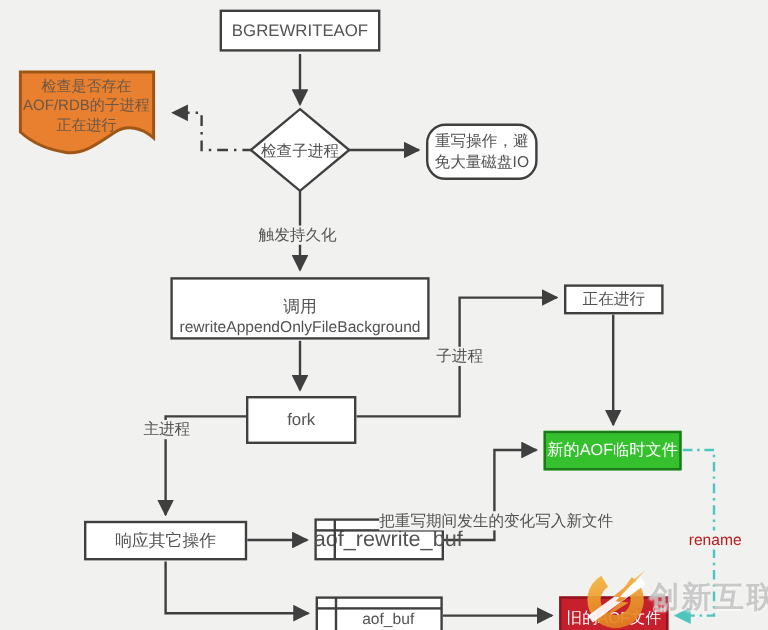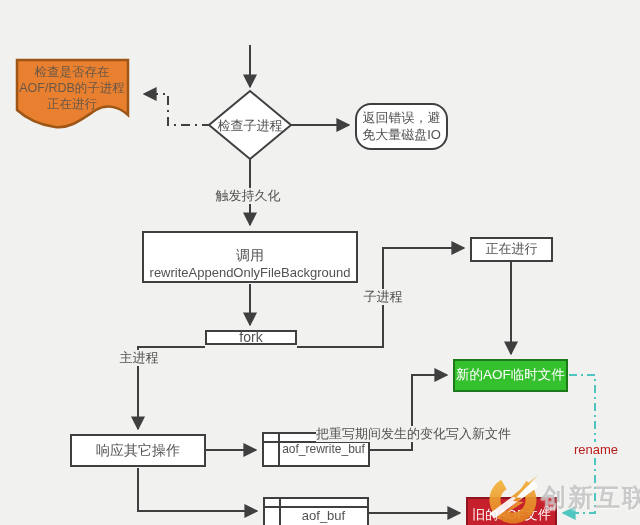--- a/index.html
+++ b/index.html
@@ -91,40 +91,41 @@
     <div>检查是否存在</div>
     <div>AOF/RDB的子进程</div>
     <div>正在进行</div>
   </div>
 
   <svg class="layer" width="86" height="72" style="left:207px;top:89px;z-index:2;">
     <polygon points="43,2 84,36 43,70 2,36" fill="#ffffff" stroke="#3f3f3f" stroke-width="2"></polygon>
   </svg>
   <div class="diamond-text" style="left:211px;top:117px;width:78px;">检查子进程</div>
 
+  <div class="box" style="left:183px;top:8px;width:134px;height:35px;">BGREWRITEAOF</div>
 
   <div class="box" style="left:355px;top:103px;width:93px;height:47px;border-radius:16px;font-size:13px;">
-    <div>返回错误，避</div>
+    <div>重写操作，避</div>
     <div>免大量磁盘IO</div>
   </div>
 
   <div class="box" style="left:142px;top:231px;width:216px;height:52px;justify-content:flex-end;">
     <div>调用</div>
     <div style="font-size:13px;">rewriteAppendOnlyFileBackground</div>
   </div>
 
   <div class="box" style="left:470px;top:237px;width:83px;height:25px;font-size:13px;">正在进行</div>
 
-  <div class="box" style="left:205px;top:330px;width:92px;height:15px;">fork</div>
+  <div class="box" style="left:205px;top:330px;width:92px;height:40px;">fork</div>
 
   <div class="box" style="left:453px;top:359px;width:115px;height:33px;background:#35c02e;border-color:#1d7a1a;color:#ffffff;font-size:13.5px;">新的AOF临时文件</div>
 
   <div class="box" style="left:70px;top:434px;width:136px;height:33px;">响应其它操作</div>
 
-  <div class="box buf" style="left:262px;top:432px;width:108px;height:35px;font-size:12px;padding-left:15px;">aof_rewrite_buf</div>
+  <div class="box buf" style="left:262px;top:432px;width:108px;height:35px;font-size:18px;padding-left:15px;">aof_rewrite_buf</div>
 
   <div class="box buf" style="left:263px;top:497px;width:106px;height:38px;font-size:13px;padding-left:15px;">aof_buf</div>
 
   <div class="box" style="left:466px;top:497px;width:91px;height:38px;background:#c6202c;border-color:#8f1620;color:#ffffff;font-size:13px;align-items:center;justify-content:flex-start;padding-top:8px;">旧的AOF文件</div>
 
   <div class="lbl" style="left:214px;top:188px;width:68px;">触发持久化</div>
   <div class="lbl" style="left:360px;top:289px;width:46px;">子进程</div>
   <div class="lbl" style="left:116px;top:350px;width:46px;">主进程</div>
   <div class="lbl" style="left:316px;top:405px;margin-top:21px;">把重写期间发生的变化写入新文件</div>
   <div class="lbl" style="left:572px;top:442px;width:48px;color:#b91c1c;">rename</div>

